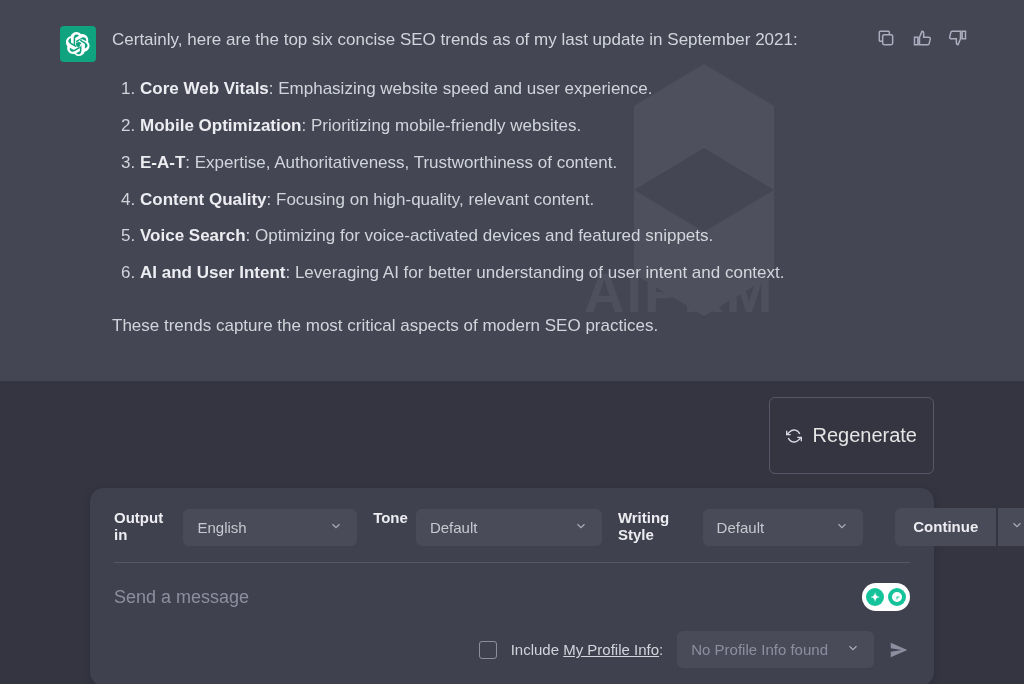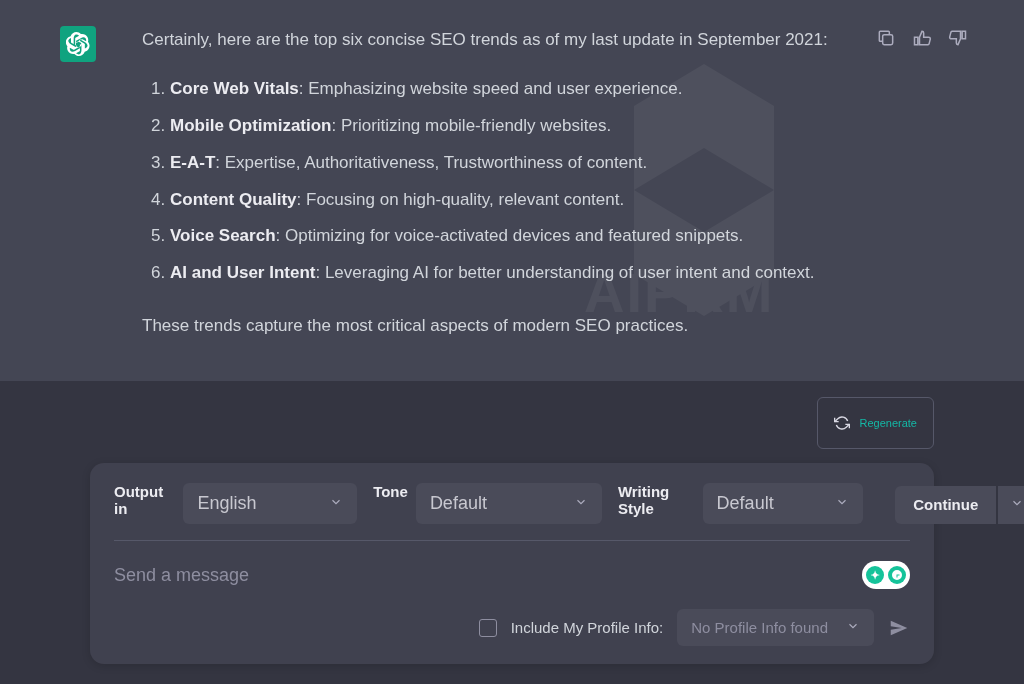--- a/index.html
+++ b/index.html
@@ -28,21 +28,21 @@
     color: #fff;
     letter-spacing: 2px;
   }
   .response-area {
     background: #444654;
     padding: 26px 60px 40px 60px;
     position: relative;
   }
   .response-inner {
     display: flex;
-    gap: 46px;
+    gap: 16px;
     position: relative;
   }
   .avatar {
     width: 36px; height: 36px;
     background: #10A37F;
     border-radius: 4px;
     display: flex; align-items: center; justify-content: center;
     flex-shrink: 0;
   }
   .avatar svg { width: 24px; height: 24px; }
@@ -80,24 +80,24 @@
   }
   .regen-row {
     display: flex; justify-content: flex-end;
     margin-bottom: 14px;
     padding-right: 30px;
   }
   .regen-btn {
     display: inline-flex; align-items: center; gap: 10px;
     background: transparent;
     border: 1px solid #565869;
-    color: #14b8a6;
-    padding: 17px 16px;
+    color: #e5e5e5;
+    padding: 26px 16px;
     border-radius: 6px;
-    font-size: 11px;
+    font-size: 20px;
     cursor: pointer;
   }
   .regen-btn svg { width: 16px; height: 16px; stroke: #D9D9E3; fill: none; stroke-width: 2; }
 
   .input-panel {
     background: #40414F;
     border-radius: 14px;
     padding: 20px 24px 18px 24px;
     box-shadow: 0 2px 8px rgba(0,0,0,0.15);
     margin: 0 30px;
@@ -110,21 +110,21 @@
     padding-bottom: 16px;
   }
   .sel-group { display: flex; gap: 8px; }
   .sel-group label { font-size: 15px; font-weight: 600; color: #ECECF1; }
   .fake-select {
     background: #4A4B59;
     border: none;
     border-radius: 6px;
     padding: 10px 14px;
     color: #C8C8D0;
-    font-size: 18px;
+    font-size: 15px;
     display: flex; align-items: center; justify-content: space-between;
     cursor: pointer;
     gap: 20px;
   }
   .fake-select .chev { margin-left: 12px; }
   .sel-output { width: 186px; }
   .sel-tone { width: 186px; }
   .sel-style { width: 186px; }
   .spacer { flex: 1; }
   .continue-wrap { display: flex; }
@@ -174,21 +174,21 @@
   .profile-row {
     display: flex; align-items: center; justify-content: flex-end;
     gap: 14px;
     padding-top: 12px;
   }
   .chk {
     width: 18px; height: 18px; border: 1.5px solid #8E8EA0; border-radius: 3px;
     cursor: pointer;
   }
   .profile-label { font-size: 15px; color: #D1D5DB; }
-  .profile-label .ul { }
+  .profile-label .ul { text-decoration: underline; }
   .profile-select {
     background: #4A4B59; border-radius: 6px;
     padding: 10px 14px; color: #8E8EA0; font-size: 15px;
     display: flex; align-items: center; gap: 18px;
     cursor: pointer;
   }
   .send-ico { width: 22px; height: 22px; cursor: pointer; }
   .send-ico svg { width: 22px; height: 22px; fill: #8E8EA0; }
 
   .footer {

